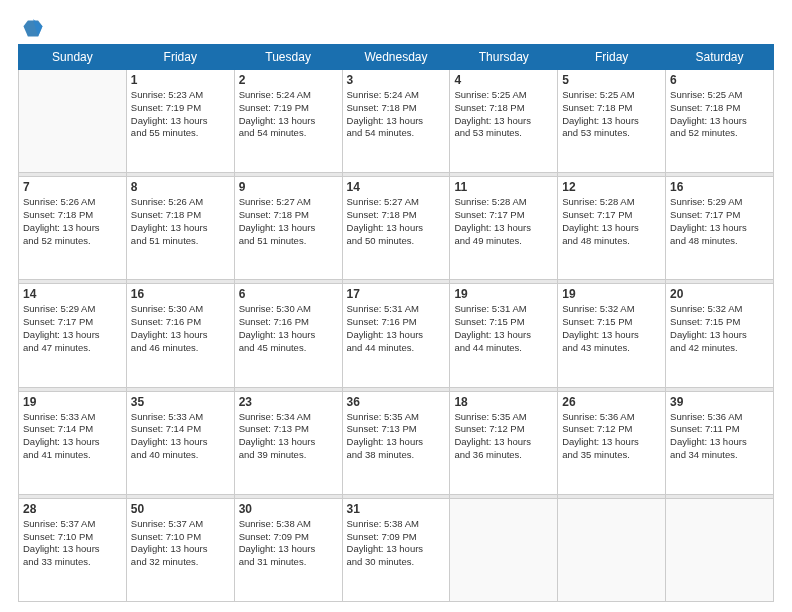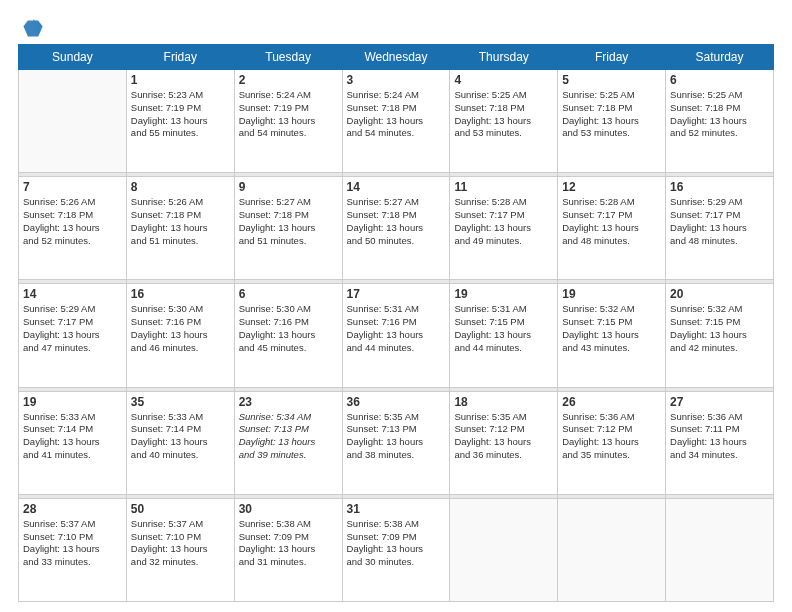--- a/index.html
+++ b/index.html
@@ -324,21 +324,21 @@
           </td>
           <td>
             <span class="day-num">35</span>
             <div class="day-info" style="white-space: pre-line;">Sunrise: 5:33 AM
 Sunset: 7:14 PM
 Daylight: 13 hours
 and 40 minutes.</div>
           </td>
           <td>
             <span class="day-num">23</span>
-            <div class="day-info" style="white-space: pre-line; font-style: italic;">Sunrise: 5:34 AM
+            <div class="day-info" style="white-space: pre-line;">Sunrise: 5:34 AM
 Sunset: 7:13 PM
 Daylight: 13 hours
 and 39 minutes.</div>
           </td>
           <td>
             <span class="day-num">36</span>
             <div class="day-info" style="white-space: pre-line;">Sunrise: 5:35 AM
 Sunset: 7:13 PM
 Daylight: 13 hours
 and 38 minutes.</div>
@@ -351,21 +351,21 @@
 and 36 minutes.</div>
           </td>
           <td>
             <span class="day-num">26</span>
             <div class="day-info" style="white-space: pre-line;">Sunrise: 5:36 AM
 Sunset: 7:12 PM
 Daylight: 13 hours
 and 35 minutes.</div>
           </td>
           <td>
-            <span class="day-num">27</span>
+            <span class="day-num">39</span>
             <div class="day-info" style="white-space: pre-line;">Sunrise: 5:36 AM
 Sunset: 7:11 PM
 Daylight: 13 hours
 and 34 minutes.</div>
           </td>
         </tr>
         <tr class="row-separator">
           <td></td>
           <td></td>
           <td></td>

